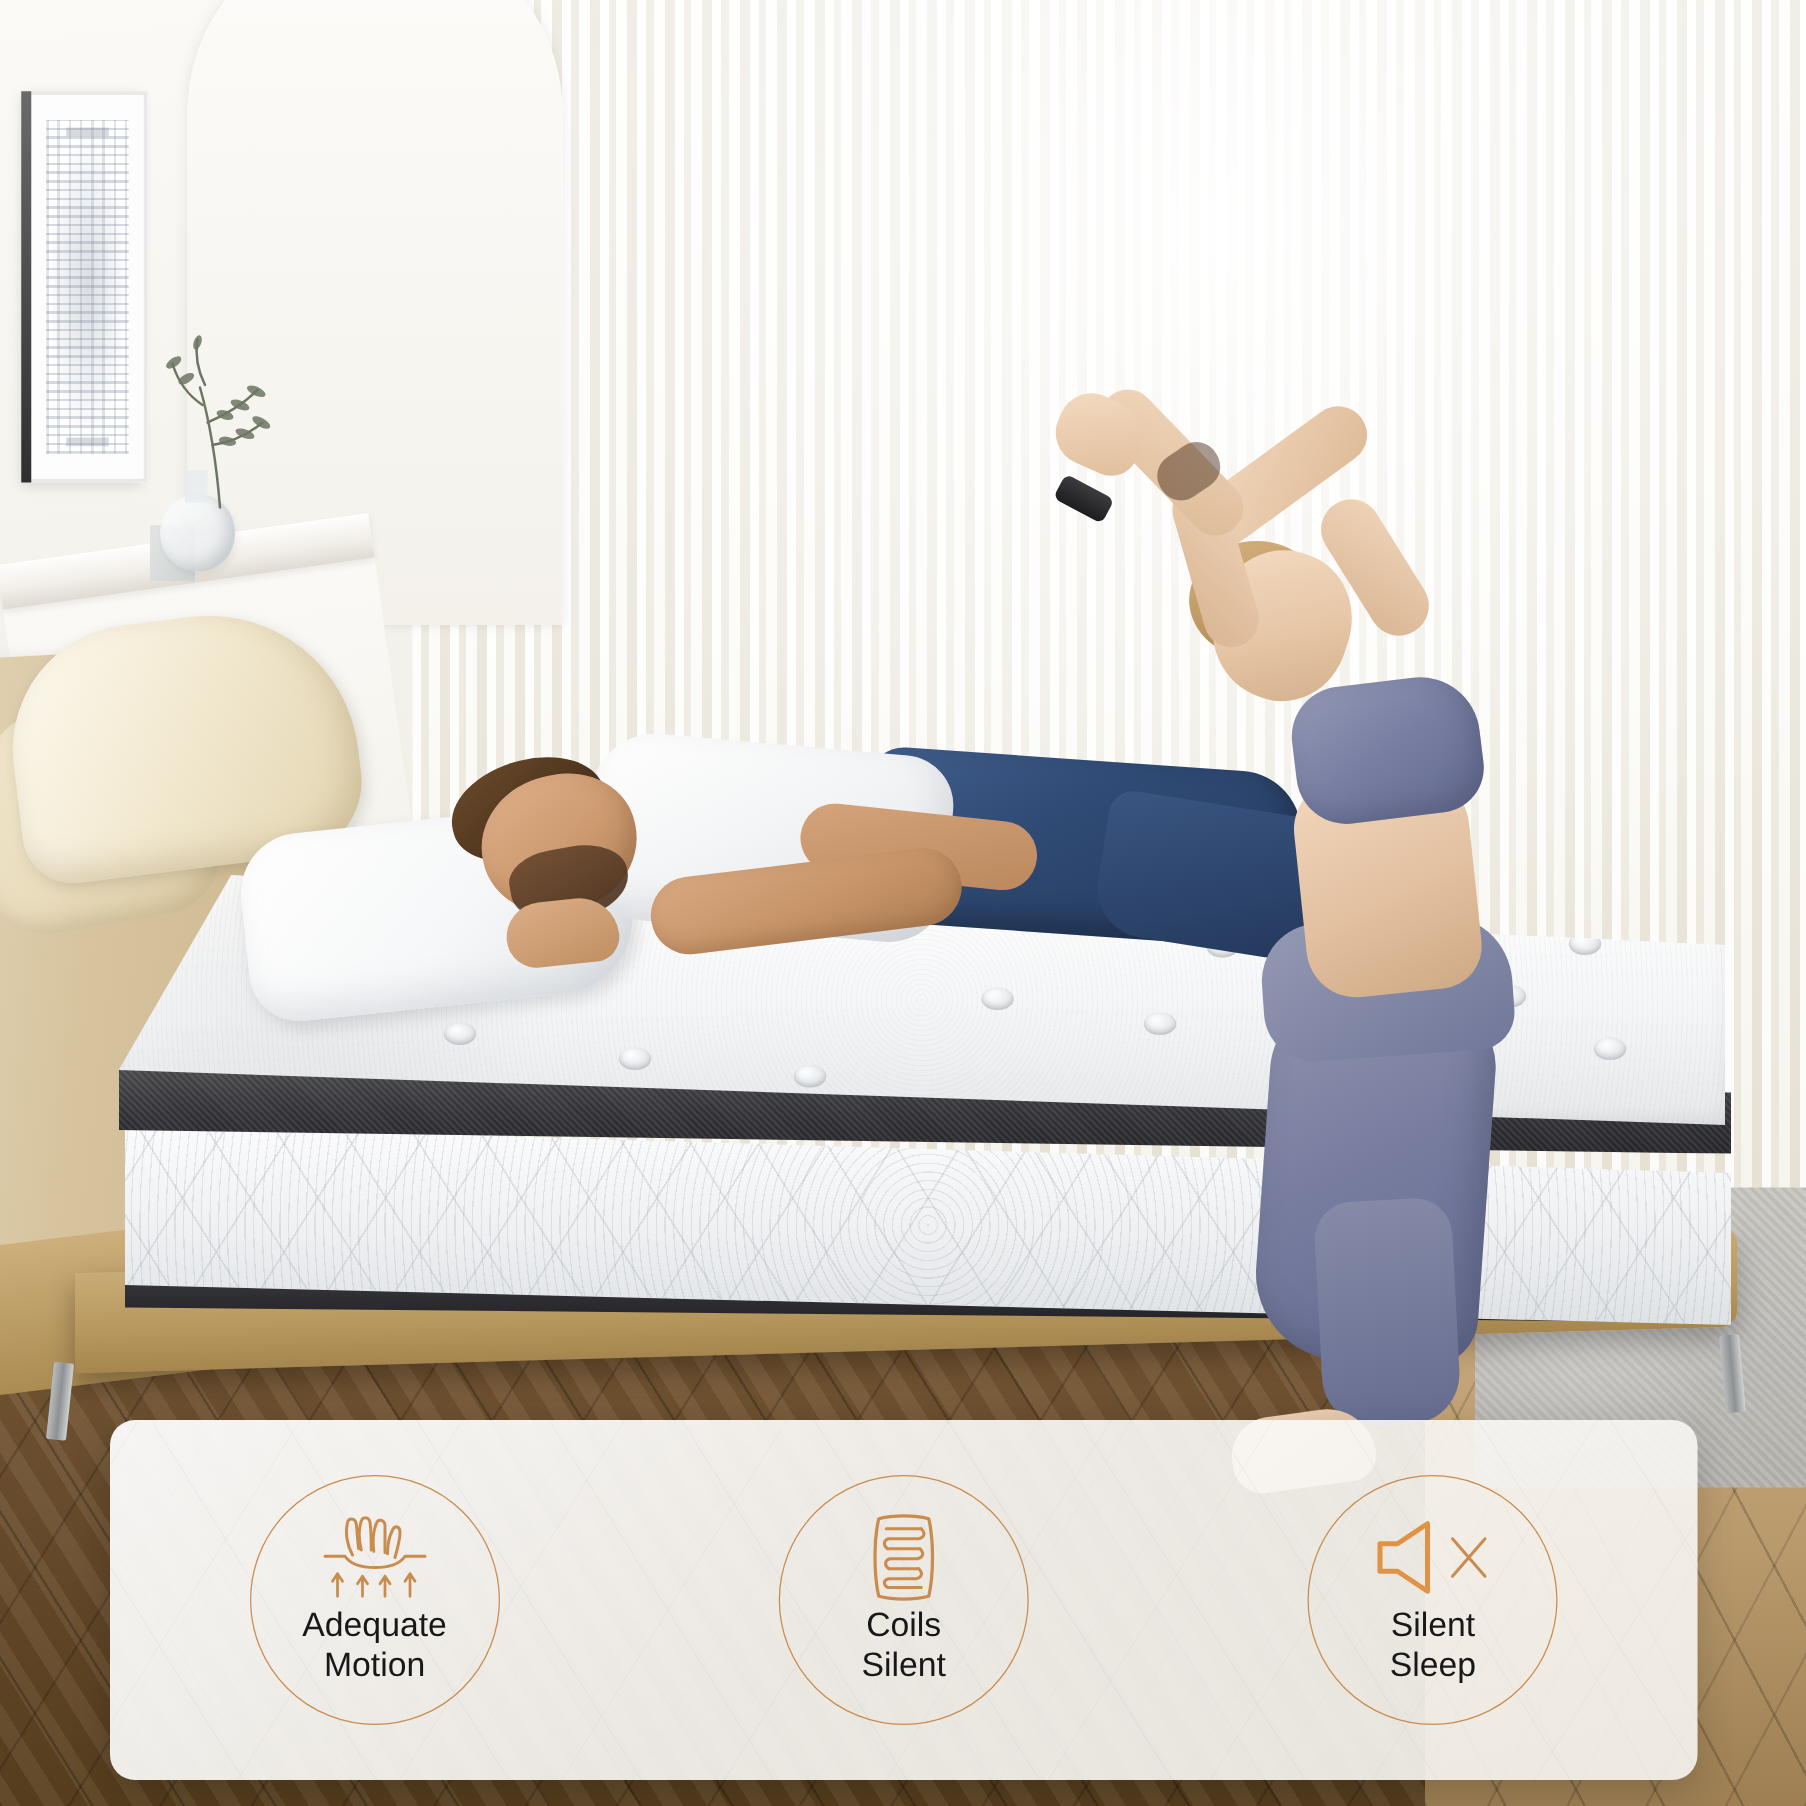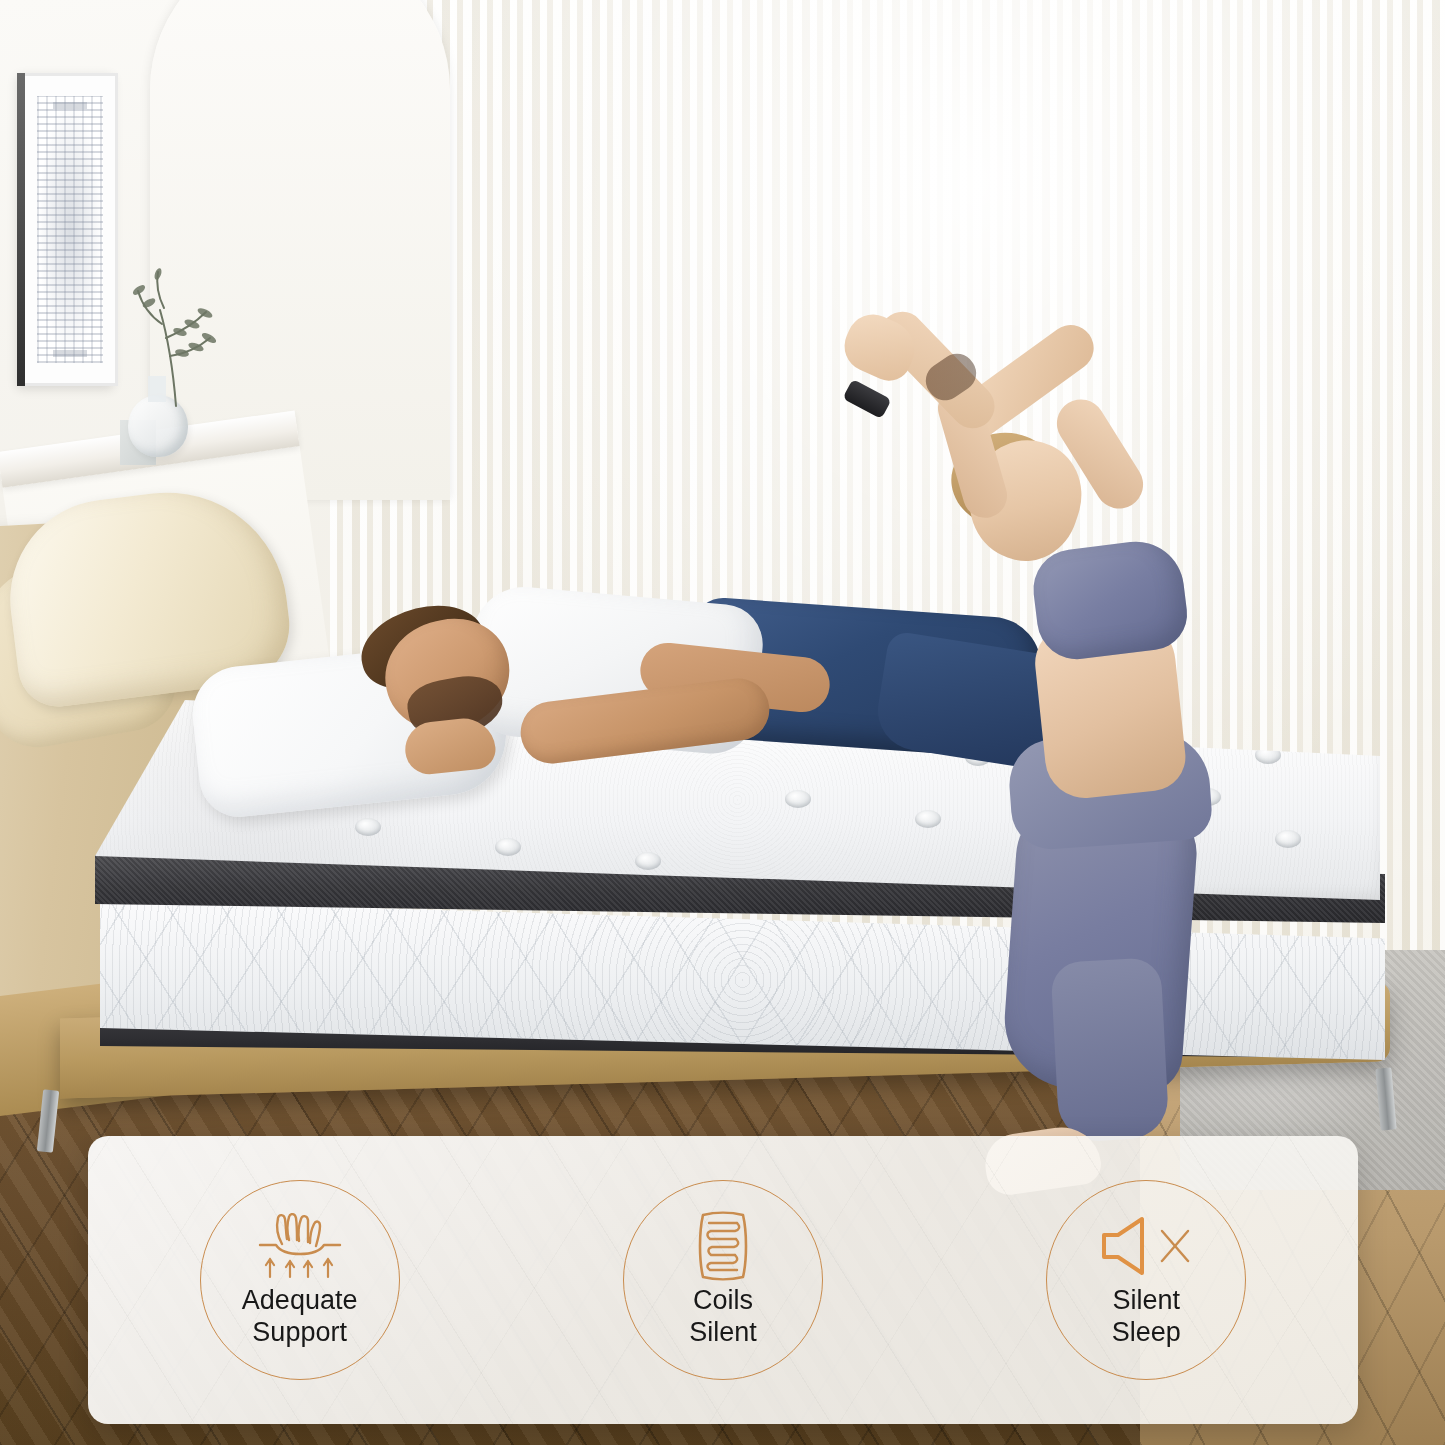--- a/index.html
+++ b/index.html
@@ -495,21 +495,21 @@
           <g stroke="#C98C4E" stroke-width="2.2" fill="none" stroke-linecap="round" stroke-linejoin="round">
             <path d="M18 64 V46 M18 46 l-4 6 M18 46 l4 6"></path>
             <path d="M38 64 V48 M38 48 l-4 6 M38 48 l4 6"></path>
             <path d="M56 64 V48 M56 48 l-4 6 M56 48 l4 6"></path>
             <path d="M76 64 V46 M76 46 l-4 6 M76 46 l4 6"></path>
           </g>
         </svg>
       </div>
       <div class="badge-label">
         <div>Adequate</div>
-        <div>Support</div>
+        <div>Motion</div>
       </div>
     </div>
 
     <div class="badge">
       <div class="badge-icon">
         <svg width="68" height="72" viewBox="0 0 68 72">
           <g stroke="#C98C4E" stroke-width="2.6" fill="none" stroke-linecap="round" stroke-linejoin="round">
             <path d="M14 5 C10 22 10 50 14 67 C26 70 42 70 54 67 C58 50 58 22 54 5 C42 2 26 2 14 5 Z"></path>
           </g>
           <g stroke="#C98C4E" stroke-width="2.4" fill="none" stroke-linecap="round">

